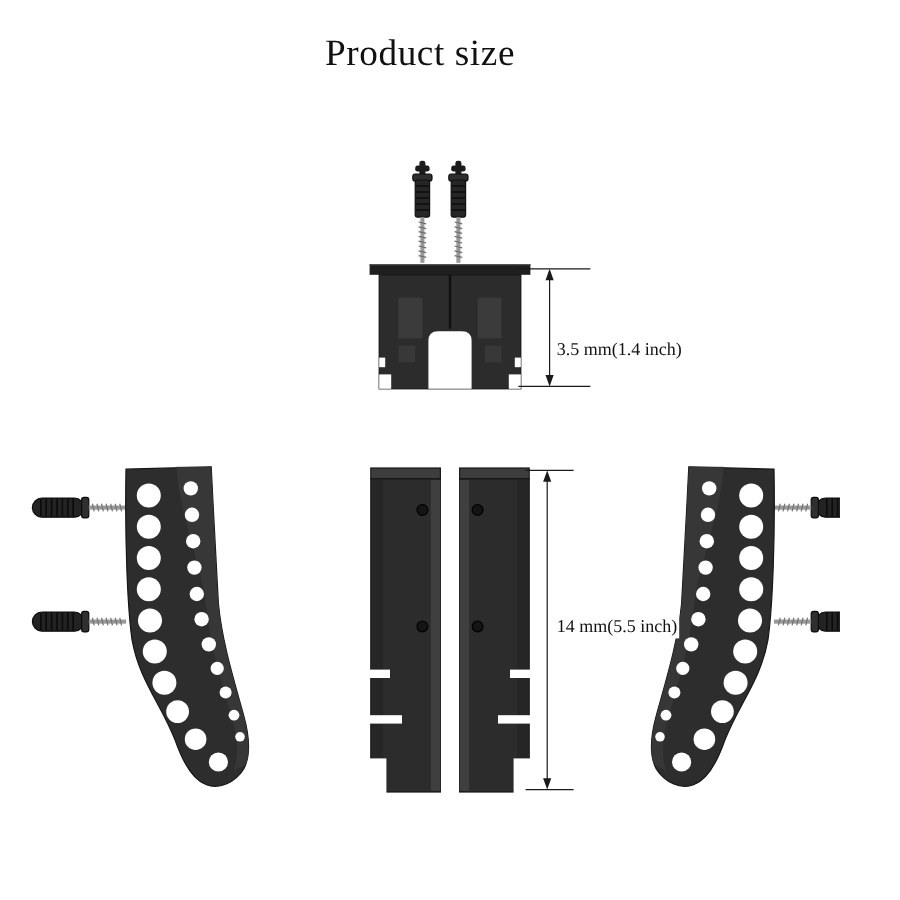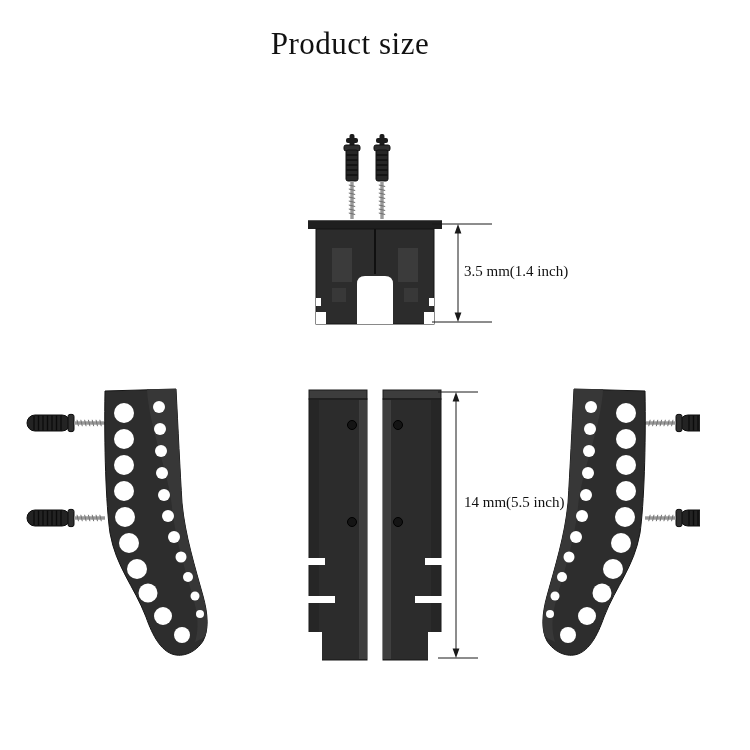--- a/index.html
+++ b/index.html
@@ -2,21 +2,21 @@
 <html><head>
 <meta charset="utf-8">
 <style>
   html,body{margin:0;padding:0;background:#fff;}
   .canvas{position:relative;width:700px;height:750px;background:#fff;overflow:hidden;
           font-family:"Liberation Serif",serif;color:#111;}
   .abs{position:absolute;}
   .title{position:absolute;top:26px;left:0;width:100%;text-align:center;
          font-size:31px;letter-spacing:.5px;color:#111;}
   .dim-label{position:absolute;font-size:15px;color:#111;background:#fff;
-             padding:0 2px;white-space:nowrap;line-height:18px;}
+             padding:0 2px;white-space:nowrap;line-height:18px;margin-top:21px;}
   .dimline{stroke:#1a1a1a;stroke-width:1;fill:none;}
   .arrow{fill:#1a1a1a;stroke:none;}
 </style>
 </head>
 <body>
 
 <div class="canvas">
 
   <div class="title">Product size</div>
 

